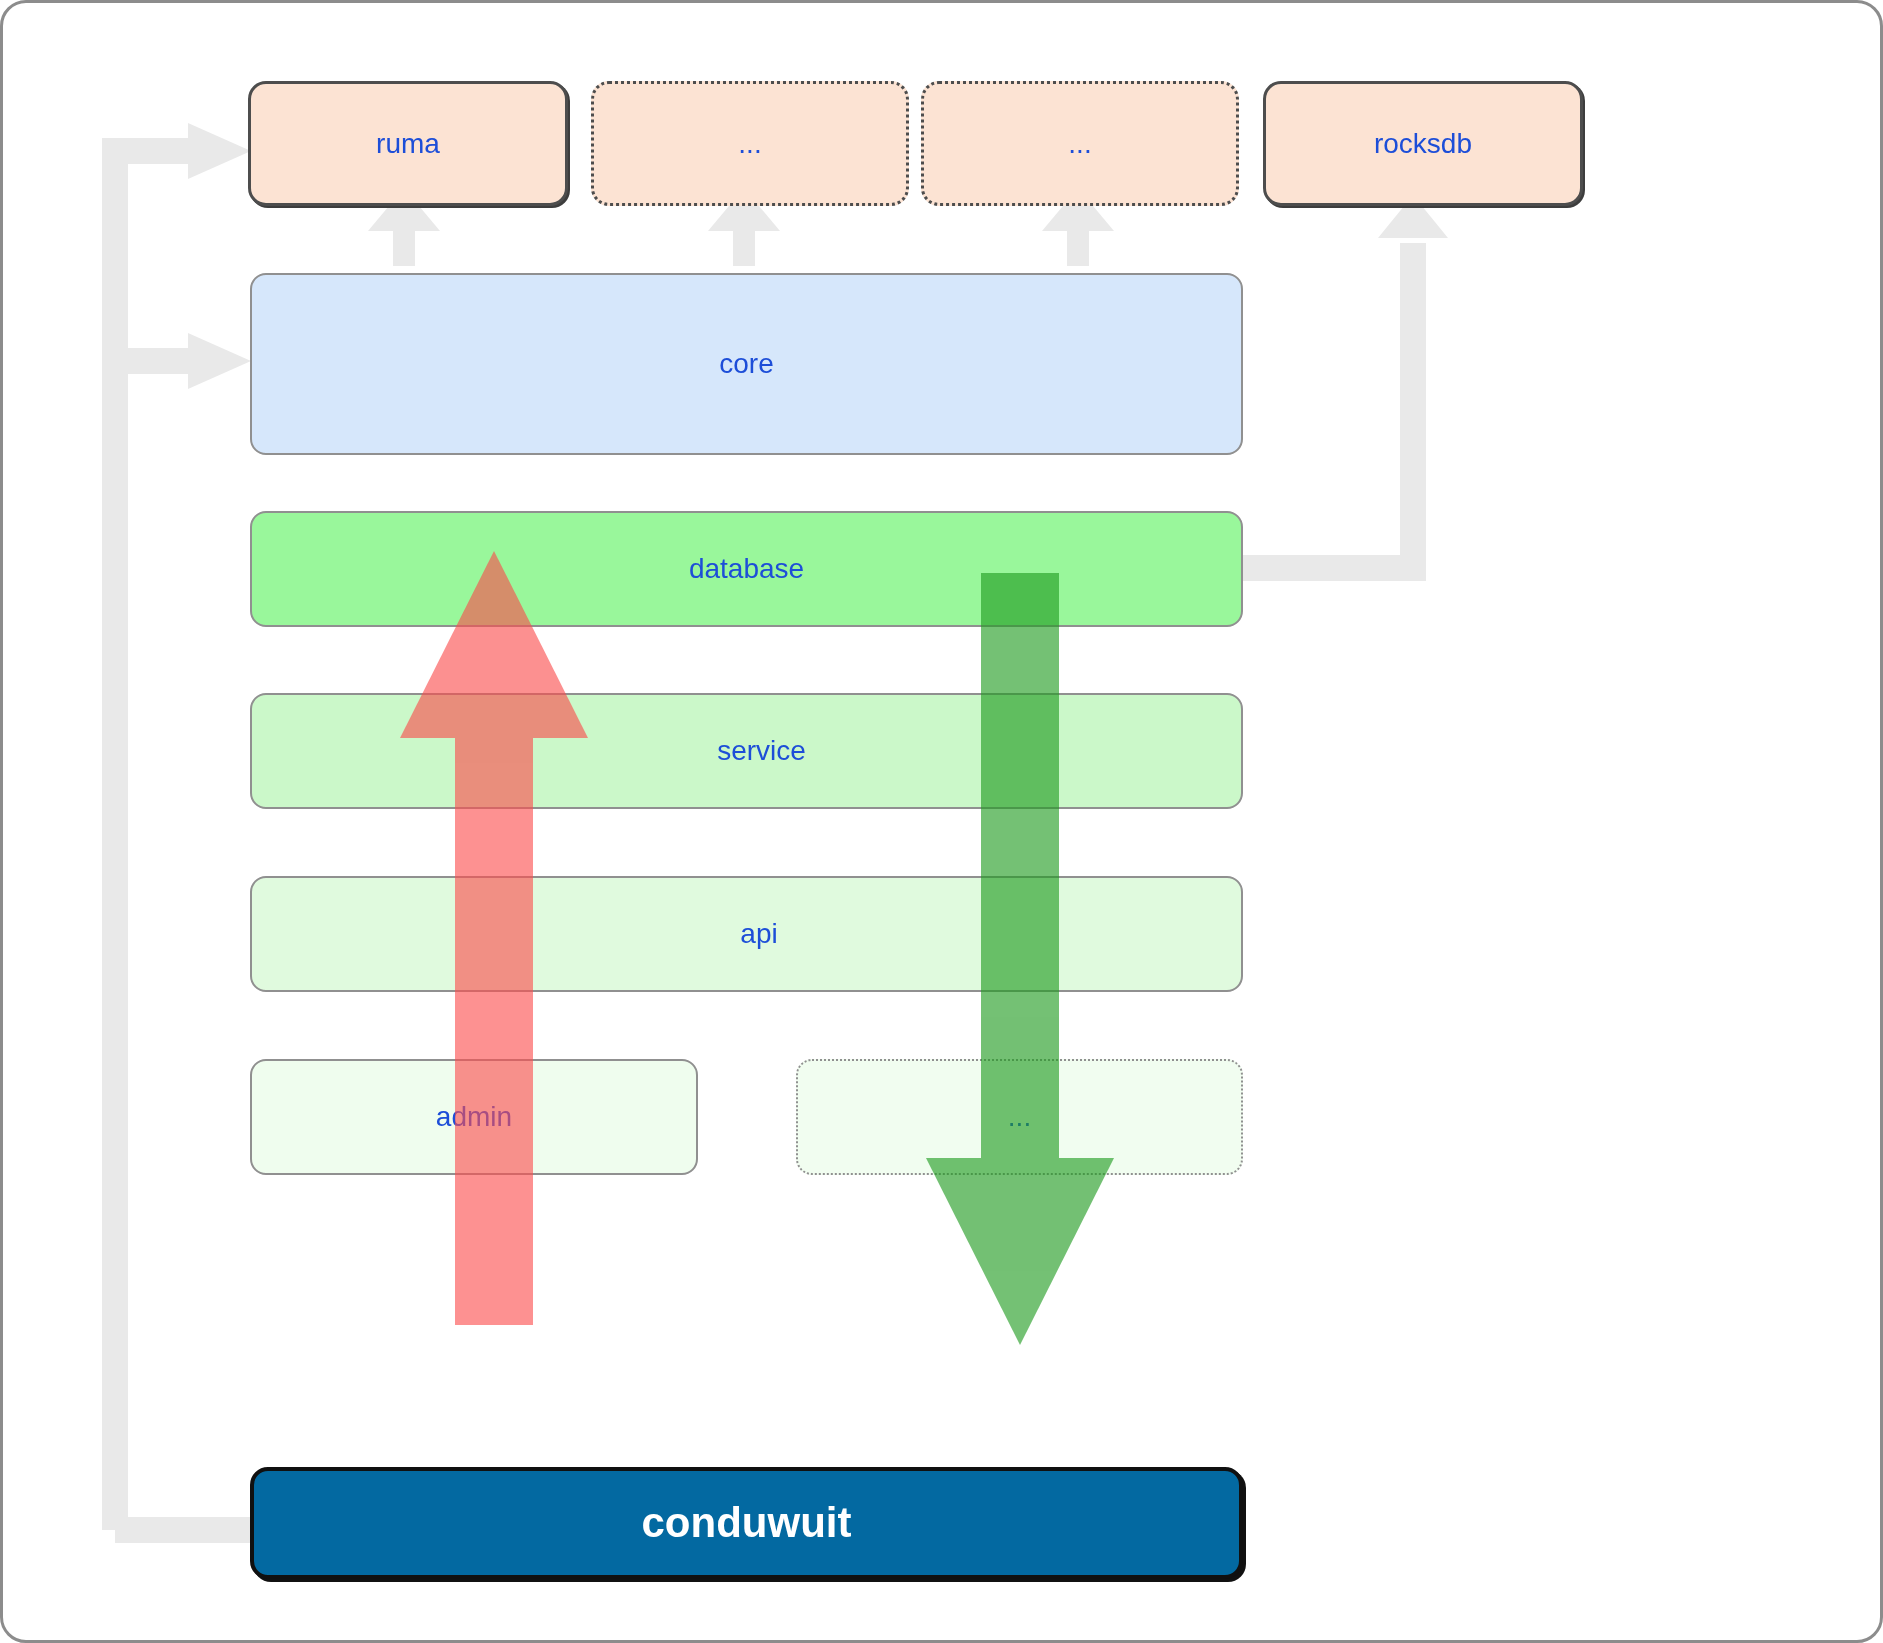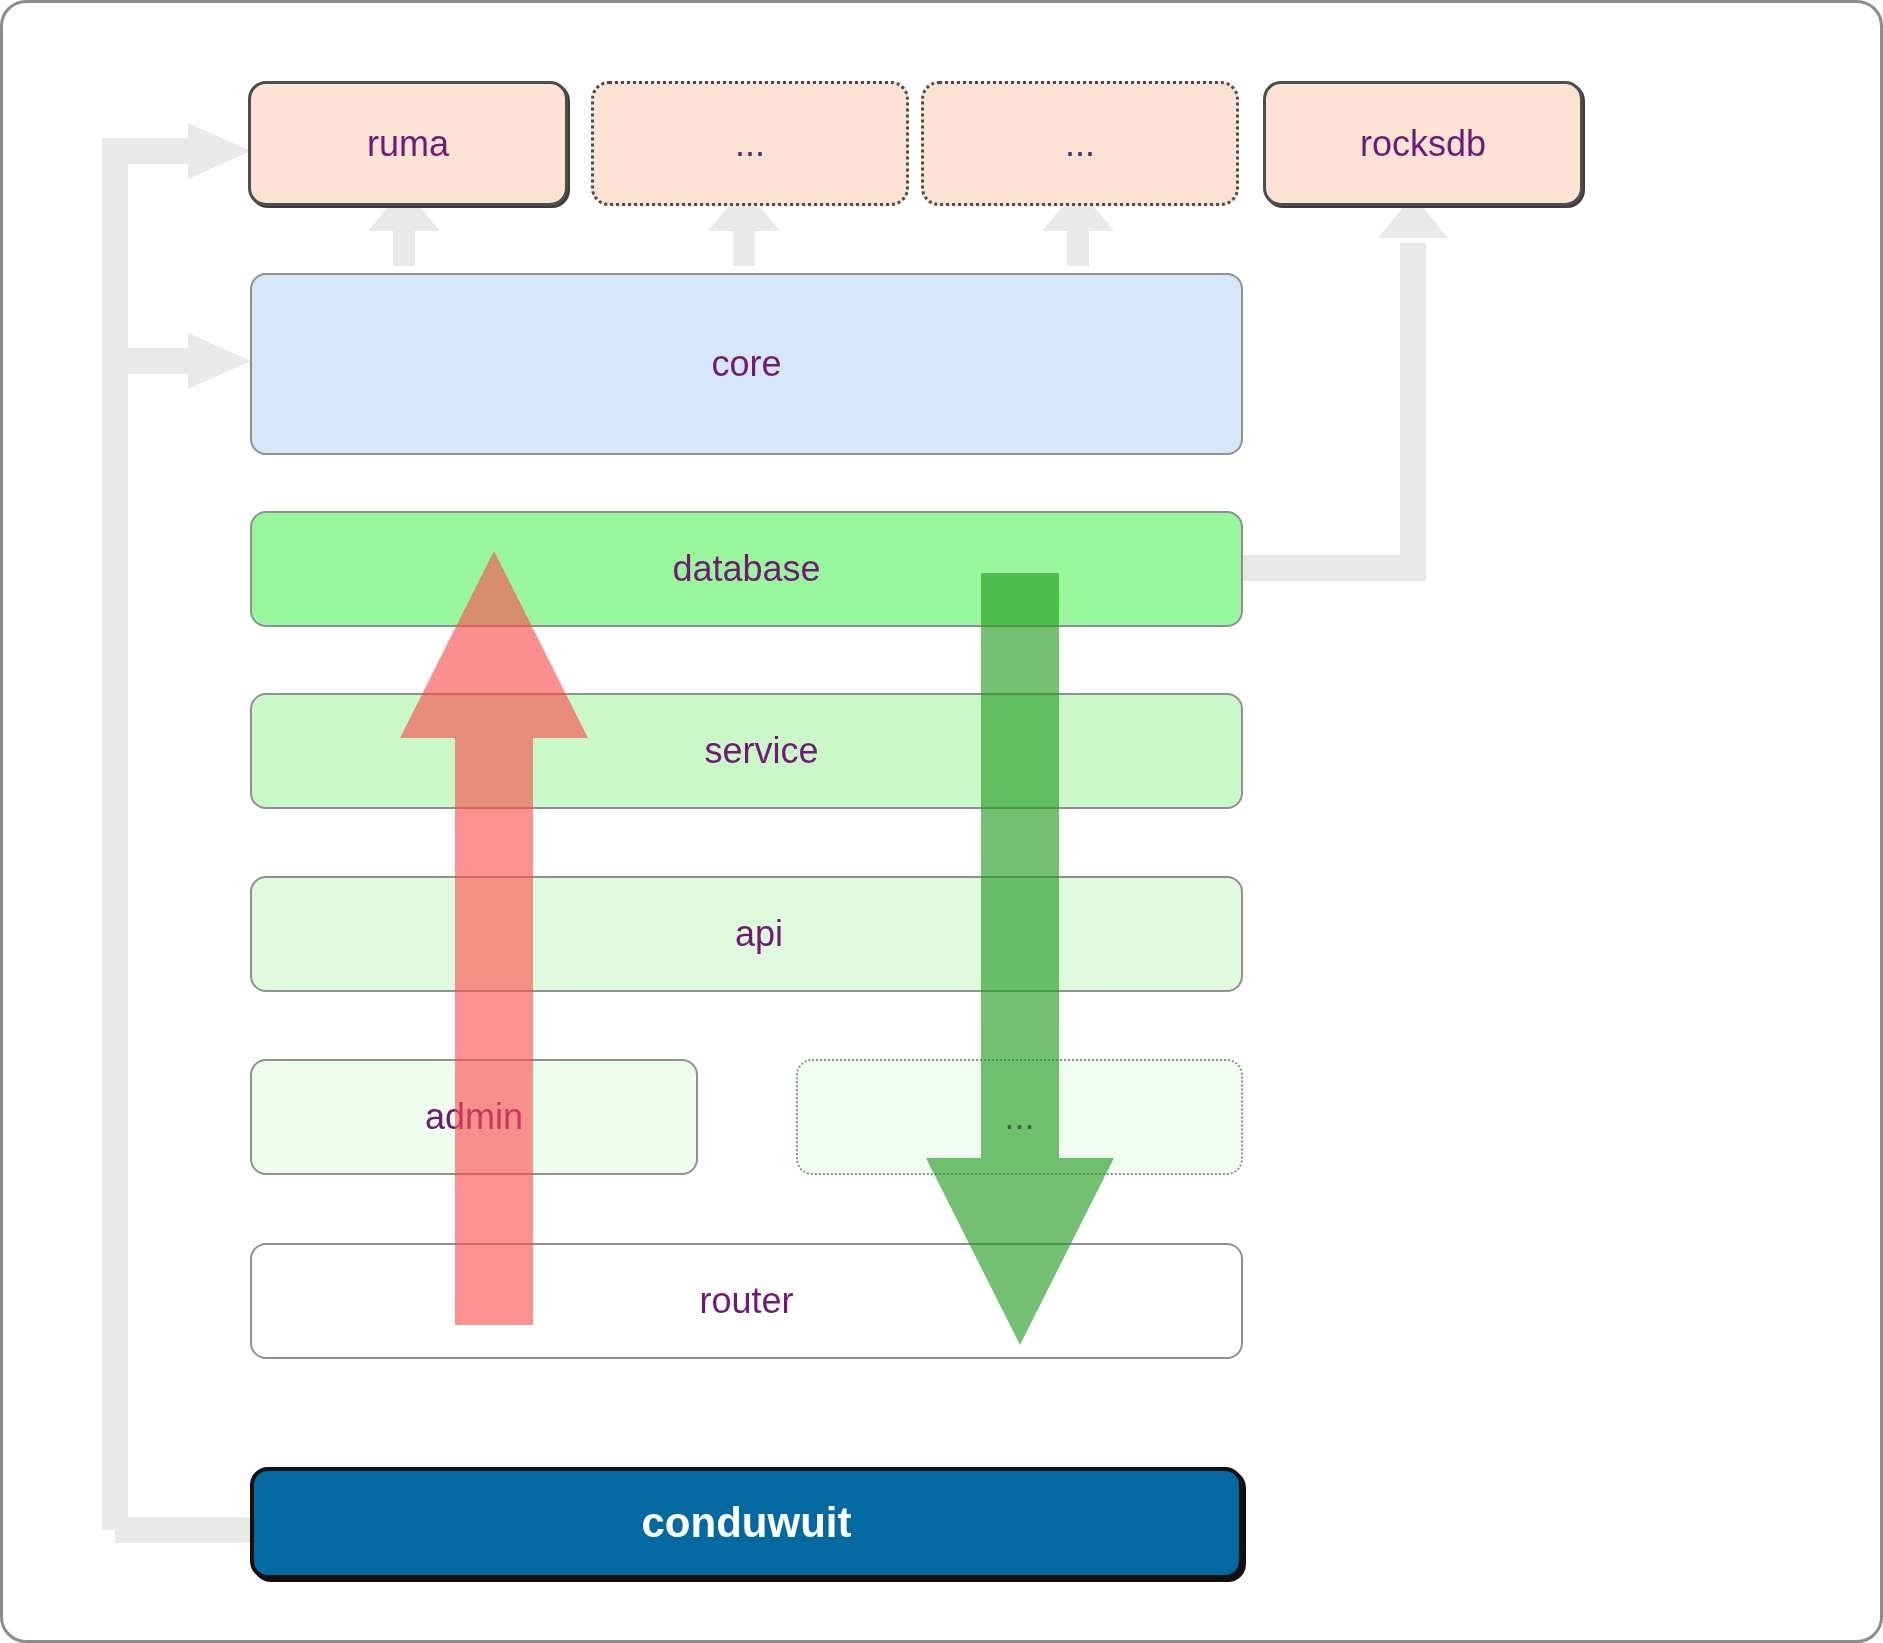--- a/index.html
+++ b/index.html
@@ -19,22 +19,22 @@
     overflow: hidden;
   }
 
   
   .box {
     position: absolute;
     box-sizing: border-box;
     display: flex;
     align-items: center;
     justify-content: center;
-    font-size: 36px;
-    color: #701a75;
+    font-size: 28px;
+    color: #1d4ed8;
     border-radius: 14px;
   }
   .box.dep {
     background: #fce3d3;
     border: 3px solid #4d4d4d;
     border-radius: 18px;
     box-shadow: 2px 2px 0 #3d3d3d;
   }
   .box.dep-dotted {
     background: #fce3d3;
@@ -165,23 +165,20 @@
   </div>
 
   <div class="box layer" style="left:247px; top:1056px; width:448px; height:116px; background:#effdee;">
     <span>admin</span>
   </div>
 
   <div class="box layer-dotted" style="left:793px; top:1056px; width:447px; height:116px; background:#f1fdf0;">
     <span>...</span>
   </div>
 
-  <div class="box layer" style="left:247px; top:1240px; width:993px; height:116px; background:#ffffff;">
-    <span>router</span>
-  </div>
 
   <div class="box root" style="left:247px; top:1464px; width:993px; height:112px;">
     <span>conduwuit</span>
   </div>
 
   <svg id="flow" viewBox="0 0 1883 1643" xmlns="http://www.w3.org/2000/svg">
 
     <g opacity="0.62">
       <rect x="452" y="650" width="78" height="672" fill="#fb4d4d"></rect>
       <polygon points="491,548 585,735 397,735" fill="#fb4d4d"></polygon>

